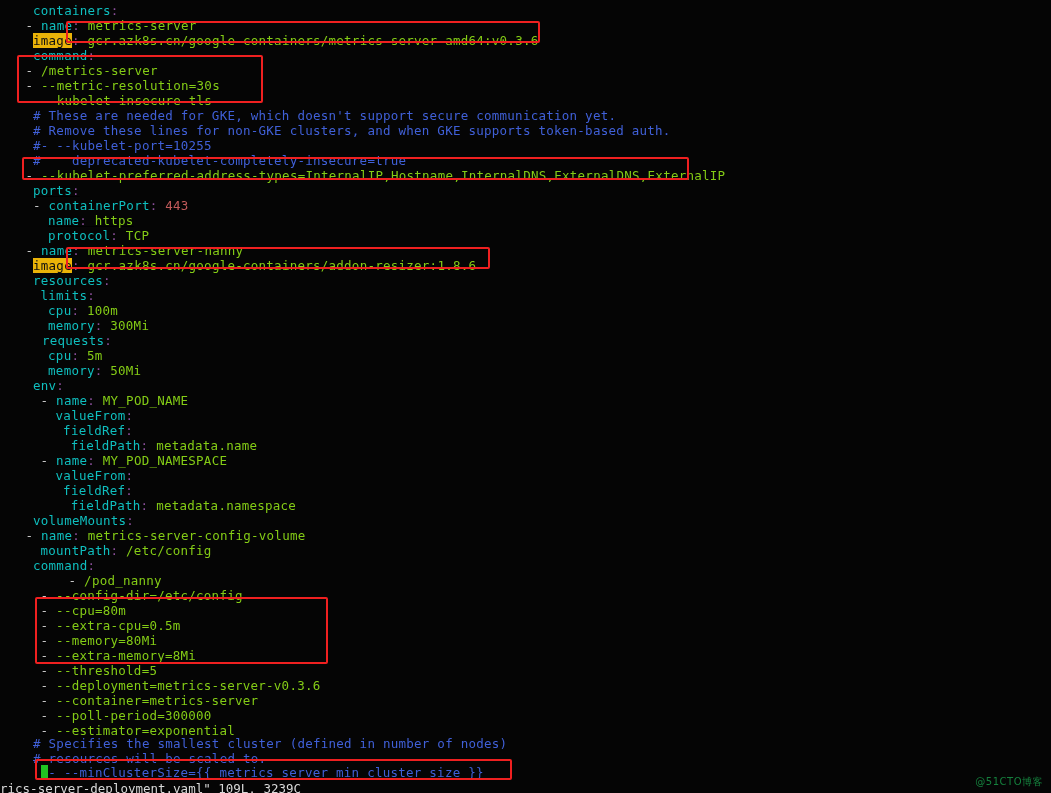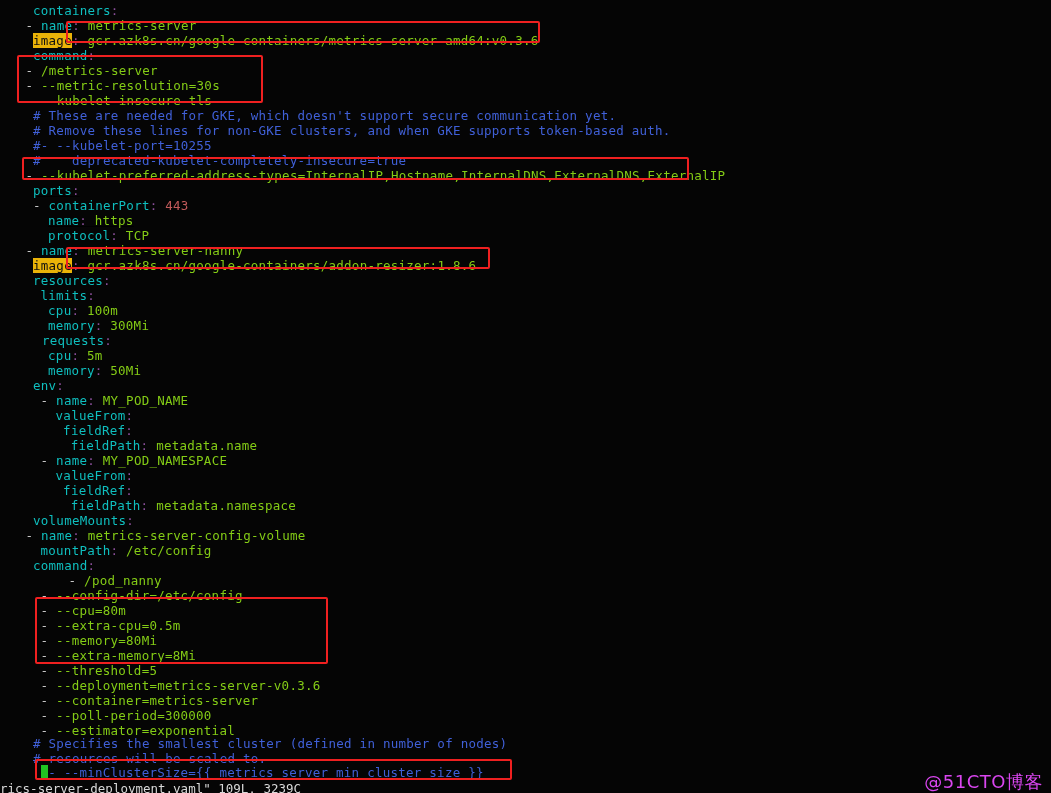--- a/index.html
+++ b/index.html
@@ -44,23 +44,23 @@
   .status{
     position:absolute;
     left:0;
     white-space:pre;
     color:#d8d8d8;
   }
   .watermark{
     position:absolute;
     right:8px;
     bottom:4px;
-    color:#d946ef;
+    color:#15803d;
     font-family:"DejaVu Sans","Liberation Sans",sans-serif;
-    font-size:18px;
+    font-size:10px;
     letter-spacing:0.5px;
   }
 </style>
 </head>
 <body>
 
 <div id="terminal">
   <div id="code-area">
       <div class="line" style="top: 3px; left: 33.04px;"><span class="key">containers</span><span class="colon">:</span></div>
       <div class="line" style="top: 18px; left: 25.52px;"><span class="dash">- </span><span class="key">name</span><span class="colon">: </span><span class="val">metrics-server</span></div>

